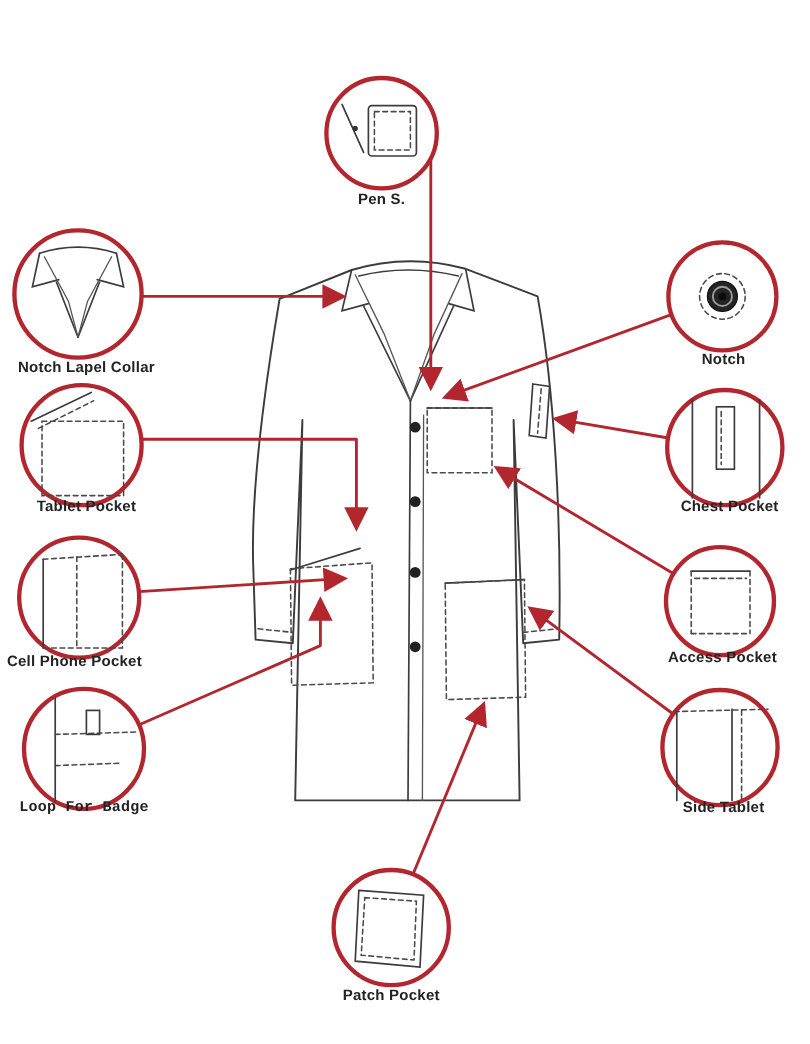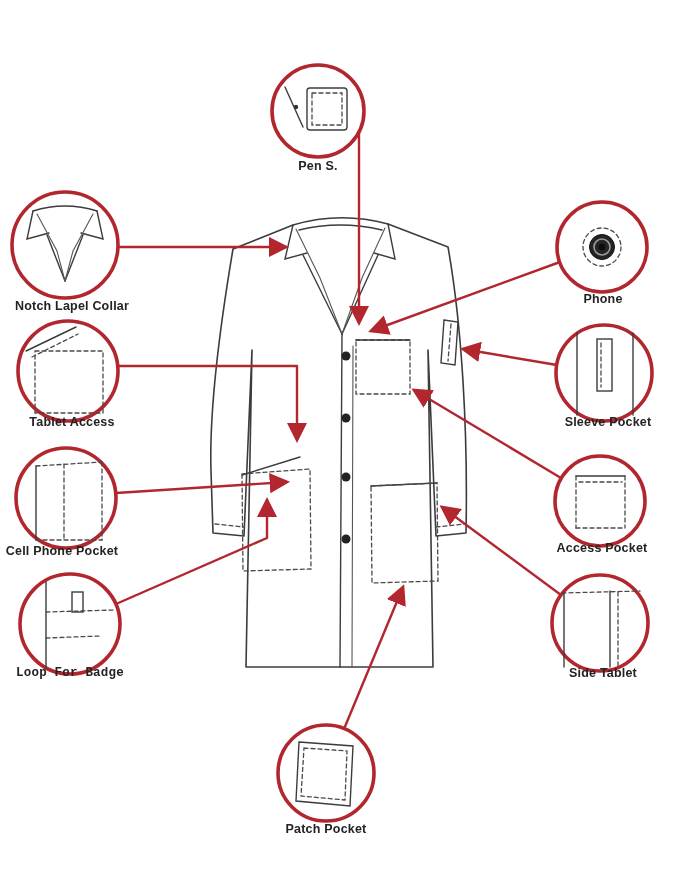--- a/index.html
+++ b/index.html
@@ -191,22 +191,22 @@
       <circle class="ring" r="48"></circle>
       <g>
         <path class="ln" d="M -27 -31 L 27 -27 L 24 33 L -30 28 Z"></path>
         <path class="dash" d="M -22 -25 L 21 -22 L 19 27 L -25 23 Z"></path>
       </g>
     </g>
   </svg>
 
   <div class="label" style="left:318px; top:143px;">Pen S.</div>
   <div class="label" style="left:72px; top:283px;">Notch Lapel Collar</div>
-  <div class="label" style="left:72px; top:399px;">Tablet Access</div>
+  <div class="label" style="left:72px; top:399px;">Tablet Pocket</div>
   <div class="label" style="left:62px; top:528px;">Cell Phone Pocket</div>
   <div class="label" style="left:70px; top:650px;font-family:Liberation Mono, monospace;">Loop For Badge</div>
-  <div class="label" style="left:603px; top:276px;">Phone</div>
-  <div class="label" style="left:608px; top:399px;">Sleeve Pocket</div>
+  <div class="label" style="left:603px; top:276px;">Notch</div>
+  <div class="label" style="left:608px; top:399px;">Chest Pocket</div>
   <div class="label" style="left:602px; top:525px;">Access Pocket</div>
   <div class="label" style="left:603px; top:650px;">Side Tablet</div>
   <div class="label" style="left:326px; top:806px;text-align:center;">Patch Pocket</div>
 
 </div>
 
 </body></html>

